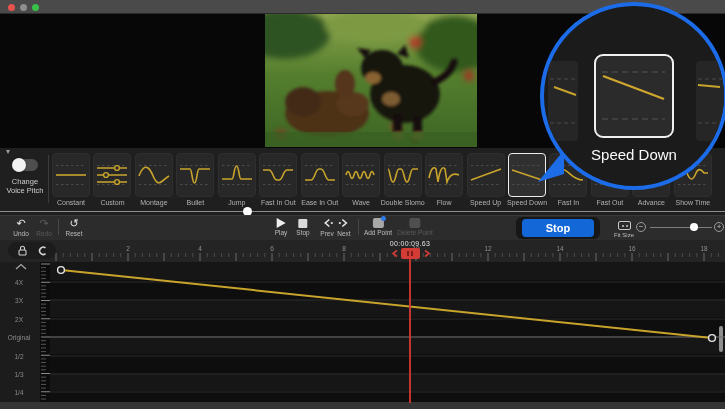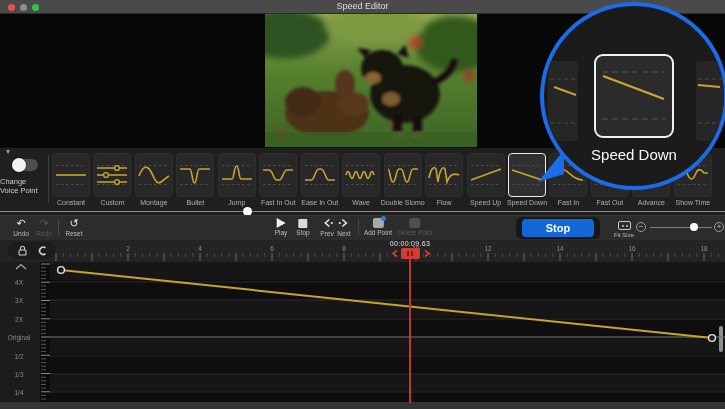--- a/index.html
+++ b/index.html
@@ -15,21 +15,21 @@
 
   
   .preview-area { left:0; top:14px; width:725px; height:134px; background:#070707; }
   .video { left:265px; top:14px; width:212px; height:133px; overflow:hidden; background:#224411; }
 
   
   .preset-band { left:0; top:148px; width:725px; height:67px; background:#1f1f1f; }
   .band-caret { left:6px; top:148px; font-size:8px; color:#9a9a9a; line-height:8px; }
   .vp-toggle { left:12px; top:159px; width:26px; height:12px; background:#4e4e4e; border-radius:6px; }
   .vp-knob { position:absolute; left:0px; top:-1px; width:14px; height:14px; background:#f2f2f2; border-radius:50%; box-shadow:0 0 2px rgba(0,0,0,.6);}
-  .vp-label { left:0px; top:177px; width:50px; text-align:left; font-size:7.5px; line-height:9px; color:#cdcdcd; }
+  .vp-label { left:0px; top:177px; width:50px; text-align:center; font-size:7.5px; line-height:9px; color:#cdcdcd; }
   .band-sep { left:48px; top:155px; width:1px; height:48px; background:#3c3c3c; }
   .presets-row { left:52px; top:153px; width:660px; height:58px; display:flex; justify-content:space-between; }
   .preset { width:38px; display:flex; flex-direction:column; align-items:center; }
   .thumb { width:38px; height:44px; background:#282828; border:1px solid #2e2e2e; border-radius:4px;
            display:flex; align-items:center; justify-content:center; }
   .preset.selected .thumb { border:1.5px solid #ececec; background:#303030; }
   .plabel { margin-top:2px; font-size:7px; color:#b2b2b2; white-space:nowrap; }
   .preset-slider { left:0; top:211px; width:725px; height:1px; background:#8d8d8d; }
   .preset-slider-knob { left:243px; top:207px; width:9px; height:9px; border-radius:50%; background:#ffffff; }
 
@@ -80,21 +80,20 @@
 
   svg { display:block; }
 </style>
 </head>
 <body>
 
 <div class="abs titlebar">
   <span class="tl-dot" style="left:8px;background:#e5534b;"></span>
   <span class="tl-dot" style="left:20px;background:#8e8e8e;"></span>
   <span class="tl-dot" style="left:32px;background:#38c148;"></span>
-  <span class="title">Speed Editor</span>
 </div>
 
 <div class="abs preview-area"></div>
 <div class="abs video">
   <svg width="212" height="133" viewBox="0 0 212 133">
     <defs>
       <linearGradient id="gbg" x1="0" y1="0" x2="0" y2="1">
         <stop offset="0" stop-color="#8fa64f"></stop>
           <stop offset="0.45" stop-color="#557f2e"></stop>
           <stop offset="1" stop-color="#3c6524"></stop>
@@ -138,21 +137,21 @@
   </svg>
 </div>
 
 <div class="abs preset-band"></div>
 <div class="abs band-caret">▾</div>
 <div class="abs vp-toggle">
     <span class="vp-knob"></span>
   </div>
 <div class="abs vp-label">
   <div>Change</div>
-  <div>Voice Point</div>
+  <div>Voice Pitch</div>
 </div>
 <div class="abs band-sep"></div>
 <div class="abs presets-row" id="presets-row">
     <div class="preset">
       <div class="thumb">
         <svg width="36" height="30">
           <line x1="3" x2="33" y1="5.5" y2="5.5" stroke="#4a4a4a" stroke-width="1" stroke-dasharray="2.5 2.5"></line>
           <line x1="3" x2="33" y1="24.5" y2="24.5" stroke="#4a4a4a" stroke-width="1" stroke-dasharray="2.5 2.5"></line>
           <path d="M3,15 H33" fill="none" stroke="#c9a42c" stroke-width="1.6"></path>
         </svg>

